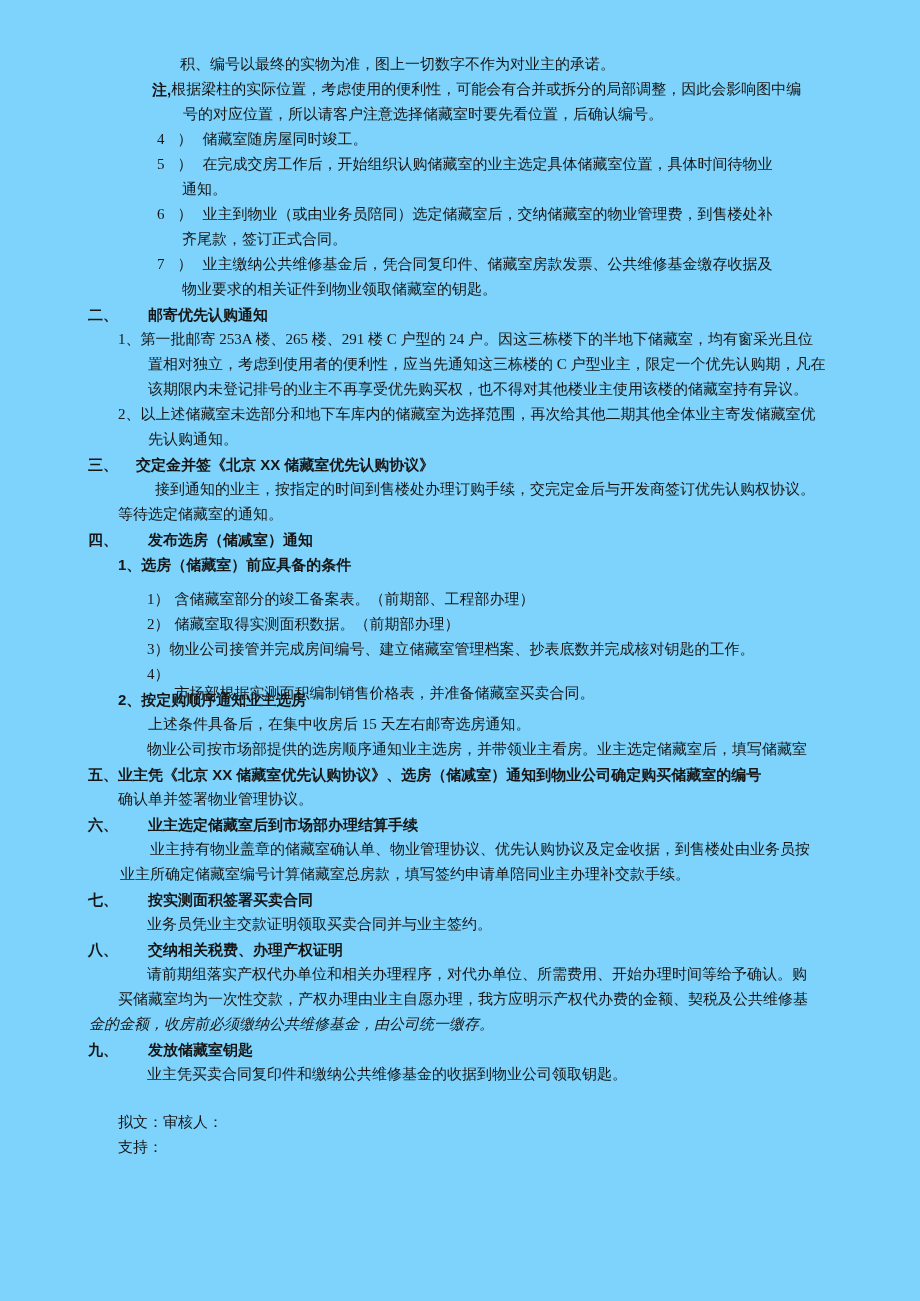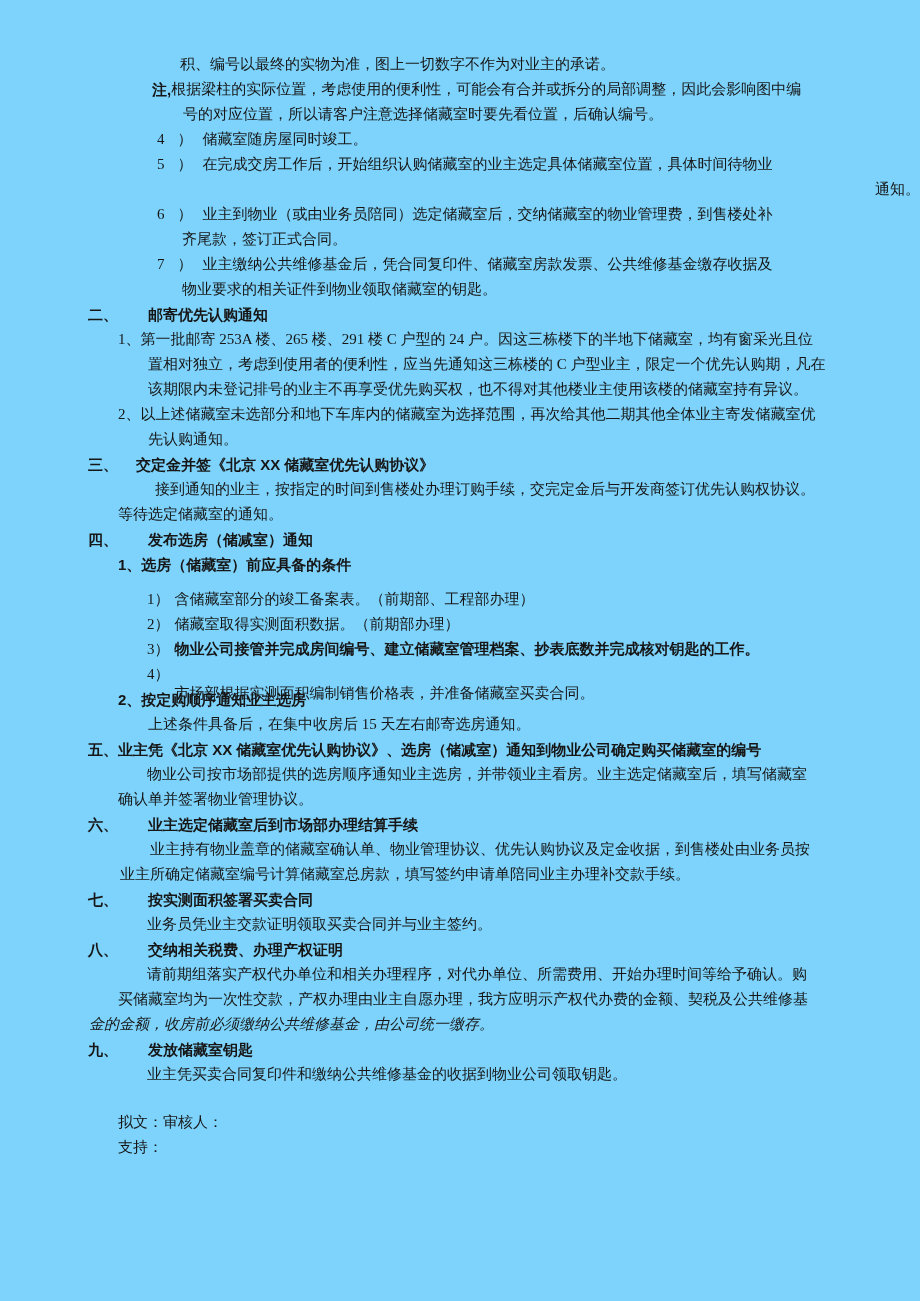--- a/index.html
+++ b/index.html
@@ -29,44 +29,44 @@
 </head>
 <body>
 
 <div class="page">
   <div>
       <div class="line" style="padding-left: 180px;"><span>积、编号以最终的实物为准，图上一切数字不作为对业主的承诺。</span></div>
       <div class="line" style="padding-left: 152px;"><span class="b">注,</span><span>根据梁柱的实际位置，考虑使用的便利性，可能会有合并或拆分的局部调整，因此会影响图中编</span></div>
       <div class="line" style="padding-left: 183px;"><span>号的对应位置，所以请客户注意选择储藏室时要先看位置，后确认编号。</span></div>
       <div class="line" style="padding-left: 157px;"><span>4</span><span style="margin-left: 13px;">）</span><span style="margin-left: 10px;">储藏室随房屋同时竣工。</span></div>
       <div class="line" style="padding-left: 157px;"><span>5</span><span style="margin-left: 13px;">）</span><span style="margin-left: 10px;">在完成交房工作后，开始组织认购储藏室的业主选定具体储藏室位置，具体时间待物业</span></div>
-      <div class="line" style="padding-left: 182px; text-align: right;"><span>通知。</span></div>
+      <div class="line" style="padding-left: 182px;"><span>通知。</span></div>
       <div class="line" style="padding-left: 157px;"><span>6</span><span style="margin-left: 13px;">）</span><span style="margin-left: 10px;">业主到物业（或由业务员陪同）选定储藏室后，交纳储藏室的物业管理费，到售楼处补</span></div>
       <div class="line" style="padding-left: 182px;"><span>齐尾款，签订正式合同。</span></div>
       <div class="line" style="padding-left: 157px;"><span>7</span><span style="margin-left: 13px;">）</span><span style="margin-left: 10px;">业主缴纳公共维修基金后，凭合同复印件、储藏室房款发票、公共维修基金缴存收据及</span></div>
       <div class="line" style="padding-left: 182px;"><span>物业要求的相关证件到物业领取储藏室的钥匙。</span></div>
       <div class="line b" style="padding-left: 88px;"><span>二、</span><span style="margin-left: 30px;">邮寄优先认购通知</span></div>
       <div class="line" style="padding-left: 118px;"><span>1、</span><span>第一批邮寄 253A 楼、265 楼、291 楼 C 户型的 24 户。因这三栋楼下的半地下储藏室，均有窗采光且位</span></div>
       <div class="line" style="padding-left: 148px;"><span>置相对独立，考虑到使用者的便利性，应当先通知这三栋楼的 C 户型业主，限定一个优先认购期，凡在</span></div>
       <div class="line" style="padding-left: 148px;"><span>该期限内未登记排号的业主不再享受优先购买权，也不得对其他楼业主使用该楼的储藏室持有异议。</span></div>
       <div class="line" style="padding-left: 118px;"><span>2、</span><span>以上述储藏室未选部分和地下车库内的储藏室为选择范围，再次给其他二期其他全体业主寄发储藏室优</span></div>
       <div class="line" style="padding-left: 148px;"><span>先认购通知。</span></div>
       <div class="line b" style="padding-left: 88px;"><span>三、</span><span style="margin-left: 18px;">交定金并签《北京 XX 储藏室优先认购协议》</span></div>
       <div class="line" style="padding-left: 155px;"><span>接到通知的业主，按指定的时间到售楼处办理订购手续，交完定金后与开发商签订优先认购权协议。</span></div>
       <div class="line" style="padding-left: 118px;"><span>等待选定储藏室的通知。</span></div>
       <div class="line b" style="padding-left: 88px;"><span>四、</span><span style="margin-left: 30px;">发布选房（储减室）通知</span></div>
       <div class="line b" style="padding-left: 118px;"><span>1、</span><span>选房（储藏室）前应具备的条件</span></div>
       <div class="line" style="padding-left: 147px; margin-top: 10px;"><span>1）</span><span style="margin-left: 5px;">含储藏室部分的竣工备案表。（前期部、工程部办理）</span></div>
       <div class="line" style="padding-left: 147px;"><span>2）</span><span style="margin-left: 5px;">储藏室取得实测面积数据。（前期部办理）</span></div>
-      <div class="line" style="padding-left: 147px;"><span>3）</span><span style="margin-left: 5px; font-weight: bold;">物业公司接管并完成房间编号、建立储藏室管理档案、抄表底数并完成核对钥匙的工作。</span></div>
+      <div class="line" style="padding-left: 147px;"><span>3）</span><span style="">物业公司接管并完成房间编号、建立储藏室管理档案、抄表底数并完成核对钥匙的工作。</span></div>
       <div class="line" style="padding-left: 147px;"><span>4）</span><span style="margin-left: 5px; margin-top: 19px;">市场部根据实测面积编制销售价格表，并准备储藏室买卖合同。</span></div>
       <div class="line b" style="padding-left: 118px;"><span>2、</span><span>按定购顺序通知业主选房</span></div>
       <div class="line" style="padding-left: 148px;"><span>上述条件具备后，在集中收房后 15 天左右邮寄选房通知。</span></div>
+      <div class="line" style="padding-left: 147px;"><span>物业公司按市场部提供的选房顺序通知业主选房，并带领业主看房。业主选定储藏室后，填写储藏室</span></div>
       <div class="line b" style="padding-left: 88px;"><span>五、</span><span>业主凭《北京 XX 储藏室优先认购协议》、选房（储减室）通知到物业公司确定购买储藏室的编号</span></div>
-      <div class="line" style="padding-left: 147px;"><span>物业公司按市场部提供的选房顺序通知业主选房，并带领业主看房。业主选定储藏室后，填写储藏室</span></div>
       <div class="line" style="padding-left: 118px;"><span>确认单并签署物业管理协议。</span></div>
       <div class="line b" style="padding-left: 88px;"><span>六、</span><span style="margin-left: 30px;">业主选定储藏室后到市场部办理结算手续</span></div>
       <div class="line" style="padding-left: 150px;"><span>业主持有物业盖章的储藏室确认单、物业管理协议、优先认购协议及定金收据，到售楼处由业务员按</span></div>
       <div class="line" style="padding-left: 120px;"><span>业主所确定储藏室编号计算储藏室总房款，填写签约申请单陪同业主办理补交款手续。</span></div>
       <div class="line b" style="padding-left: 88px;"><span>七、</span><span style="margin-left: 30px;">按实测面积签署买卖合同</span></div>
       <div class="line" style="padding-left: 147px;"><span>业务员凭业主交款证明领取买卖合同并与业主签约。</span></div>
       <div class="line b" style="padding-left: 88px;"><span>八、</span><span style="margin-left: 30px;">交纳相关税费、办理产权证明</span></div>
       <div class="line" style="padding-left: 147px;"><span>请前期组落实产权代办单位和相关办理程序，对代办单位、所需费用、开始办理时间等给予确认。购</span></div>
       <div class="line" style="padding-left: 118px;"><span>买储藏室均为一次性交款，产权办理由业主自愿办理，我方应明示产权代办费的金额、契税及公共维修基</span></div>
       <div class="line" style="padding-left: 89px; font-style: italic;"><span>金的金额，收房前必须缴纳公共维修基金，由公司统一缴存。</span></div>

